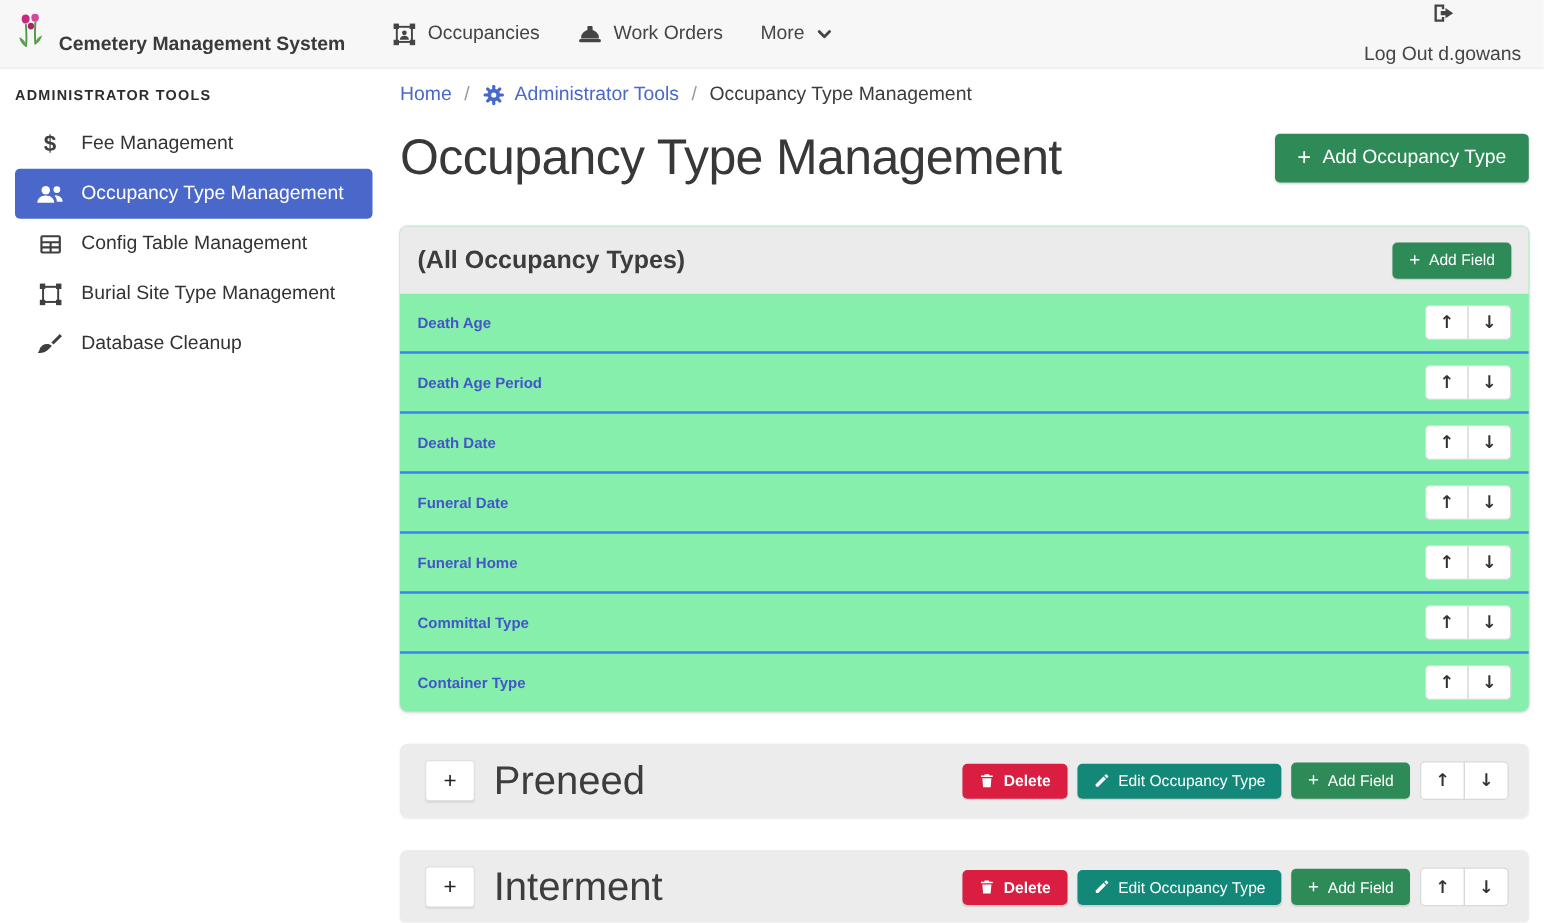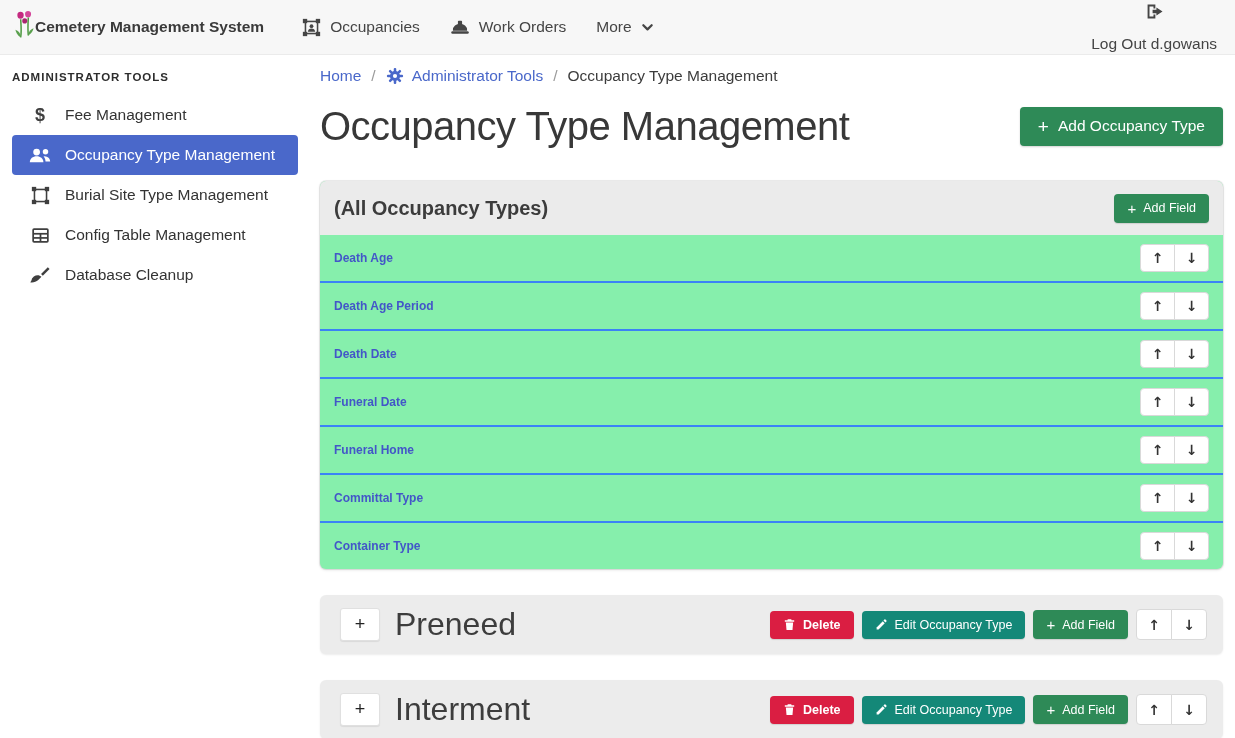--- a/index.html
+++ b/index.html
@@ -10,21 +10,21 @@
     color:var(--text-dark,#3a3a3a);
   }
   button { font-family:inherit; border:none; background:none; padding:0; cursor:pointer; }
   a { text-decoration:none; cursor:pointer; }
 
   
   .navbar {
     height:55px; background:#f7f7f7; border-bottom:1px solid #ebebeb;
     display:flex; align-items:center; padding:0 14px; box-sizing:border-box;
   }
-  .brand { display:flex; align-items:center; }
+  .brand { display:flex; align-items:flex-end; gap:12px; }
   .brand-label { font-size:15.5px; font-weight:bold; color:#3a3a3a; }
   .nav-links { display:flex; align-items:center; margin-left:26px; gap:6px; }
   .nav-link {
     display:flex; align-items:center; gap:9px; padding:9px 12px;
     font-size:15.5px; color:#454545; border-radius:4px;
   }
   .nav-link .ico { display:flex; color:#454545; }
   .nav-spacer { flex:1; }
   .logout-link { display:flex; align-items:center; gap:10px; font-size:15.5px; color:#454545; padding:9px 4px;flex-direction:column; }
 
@@ -201,43 +201,43 @@
           <path d="M1 18 c0-4.4 3.6-7 8-7 s8 2.6 8 7 z"></path>
           <circle cx="19.5" cy="5.5" r="3.2"></circle>
           <path d="M18.5 10.8 c3.6 .4 6.5 2.6 6.5 6.2 h-5.5 c0-2.4 -.8-4.4 -2.3-5.8 z"></path>
         </svg>
       </span>
       <span>Occupancy Type Management</span>
     </div>
 
     <div class="sidebar-item">
       <span class="ico">
+        <svg width="19" height="19" viewBox="0 0 22 22" fill="none" stroke="currentColor" stroke-width="2">
+          <rect x="2.5" y="3.5" width="17" height="15" rx="1"></rect>
+          <line x1="2.5" y1="9" x2="19.5" y2="9"></line>
+          <line x1="11" y1="9" x2="11" y2="18.5"></line>
+          <line x1="2.5" y1="13.8" x2="19.5" y2="13.8"></line>
+        </svg>
+      </span>
+      <span>Config Table Management</span>
+    </div>
+
+    <div class="sidebar-item">
+      <span class="ico">
         <svg width="19" height="19" viewBox="0 0 22 22">
           <rect x="4" y="4" width="14" height="14" fill="none" stroke="currentColor" stroke-width="1.8"></rect>
           <g fill="currentColor">
             <rect x="1" y="1" width="5" height="5"></rect>
               <rect x="16" y="1" width="5" height="5"></rect>
             <rect x="1" y="16" width="5" height="5"></rect>
               <rect x="16" y="16" width="5" height="5"></rect>
           </g>
         </svg>
       </span>
       <span>Burial Site Type Management</span>
-    </div>
-
-    <div class="sidebar-item">
-      <span class="ico">
-        <svg width="19" height="19" viewBox="0 0 22 22" fill="none" stroke="currentColor" stroke-width="2">
-          <rect x="2.5" y="3.5" width="17" height="15" rx="1"></rect>
-          <line x1="2.5" y1="9" x2="19.5" y2="9"></line>
-          <line x1="11" y1="9" x2="11" y2="18.5"></line>
-          <line x1="2.5" y1="13.8" x2="19.5" y2="13.8"></line>
-        </svg>
-      </span>
-      <span>Config Table Management</span>
     </div>
 
     <div class="sidebar-item">
       <span class="ico">
         <svg width="20" height="20" viewBox="0 0 22 22" fill="currentColor">
           <path d="M12.2 9.8 L19.6 2.4 l1.9 1.9 -7.4 7.4 z"></path>
           <path d="M4.2 12.6 c2.9-1.9 6.3-1.7 8.4 .4 l-3.5 3.5 c-2.5 2.3-6 3.1-8.9 2.5 1.2-1.3 1.7-2.7 2-4.2 z"></path>
         </svg>
       </span>
       <span>Database Cleanup</span>

